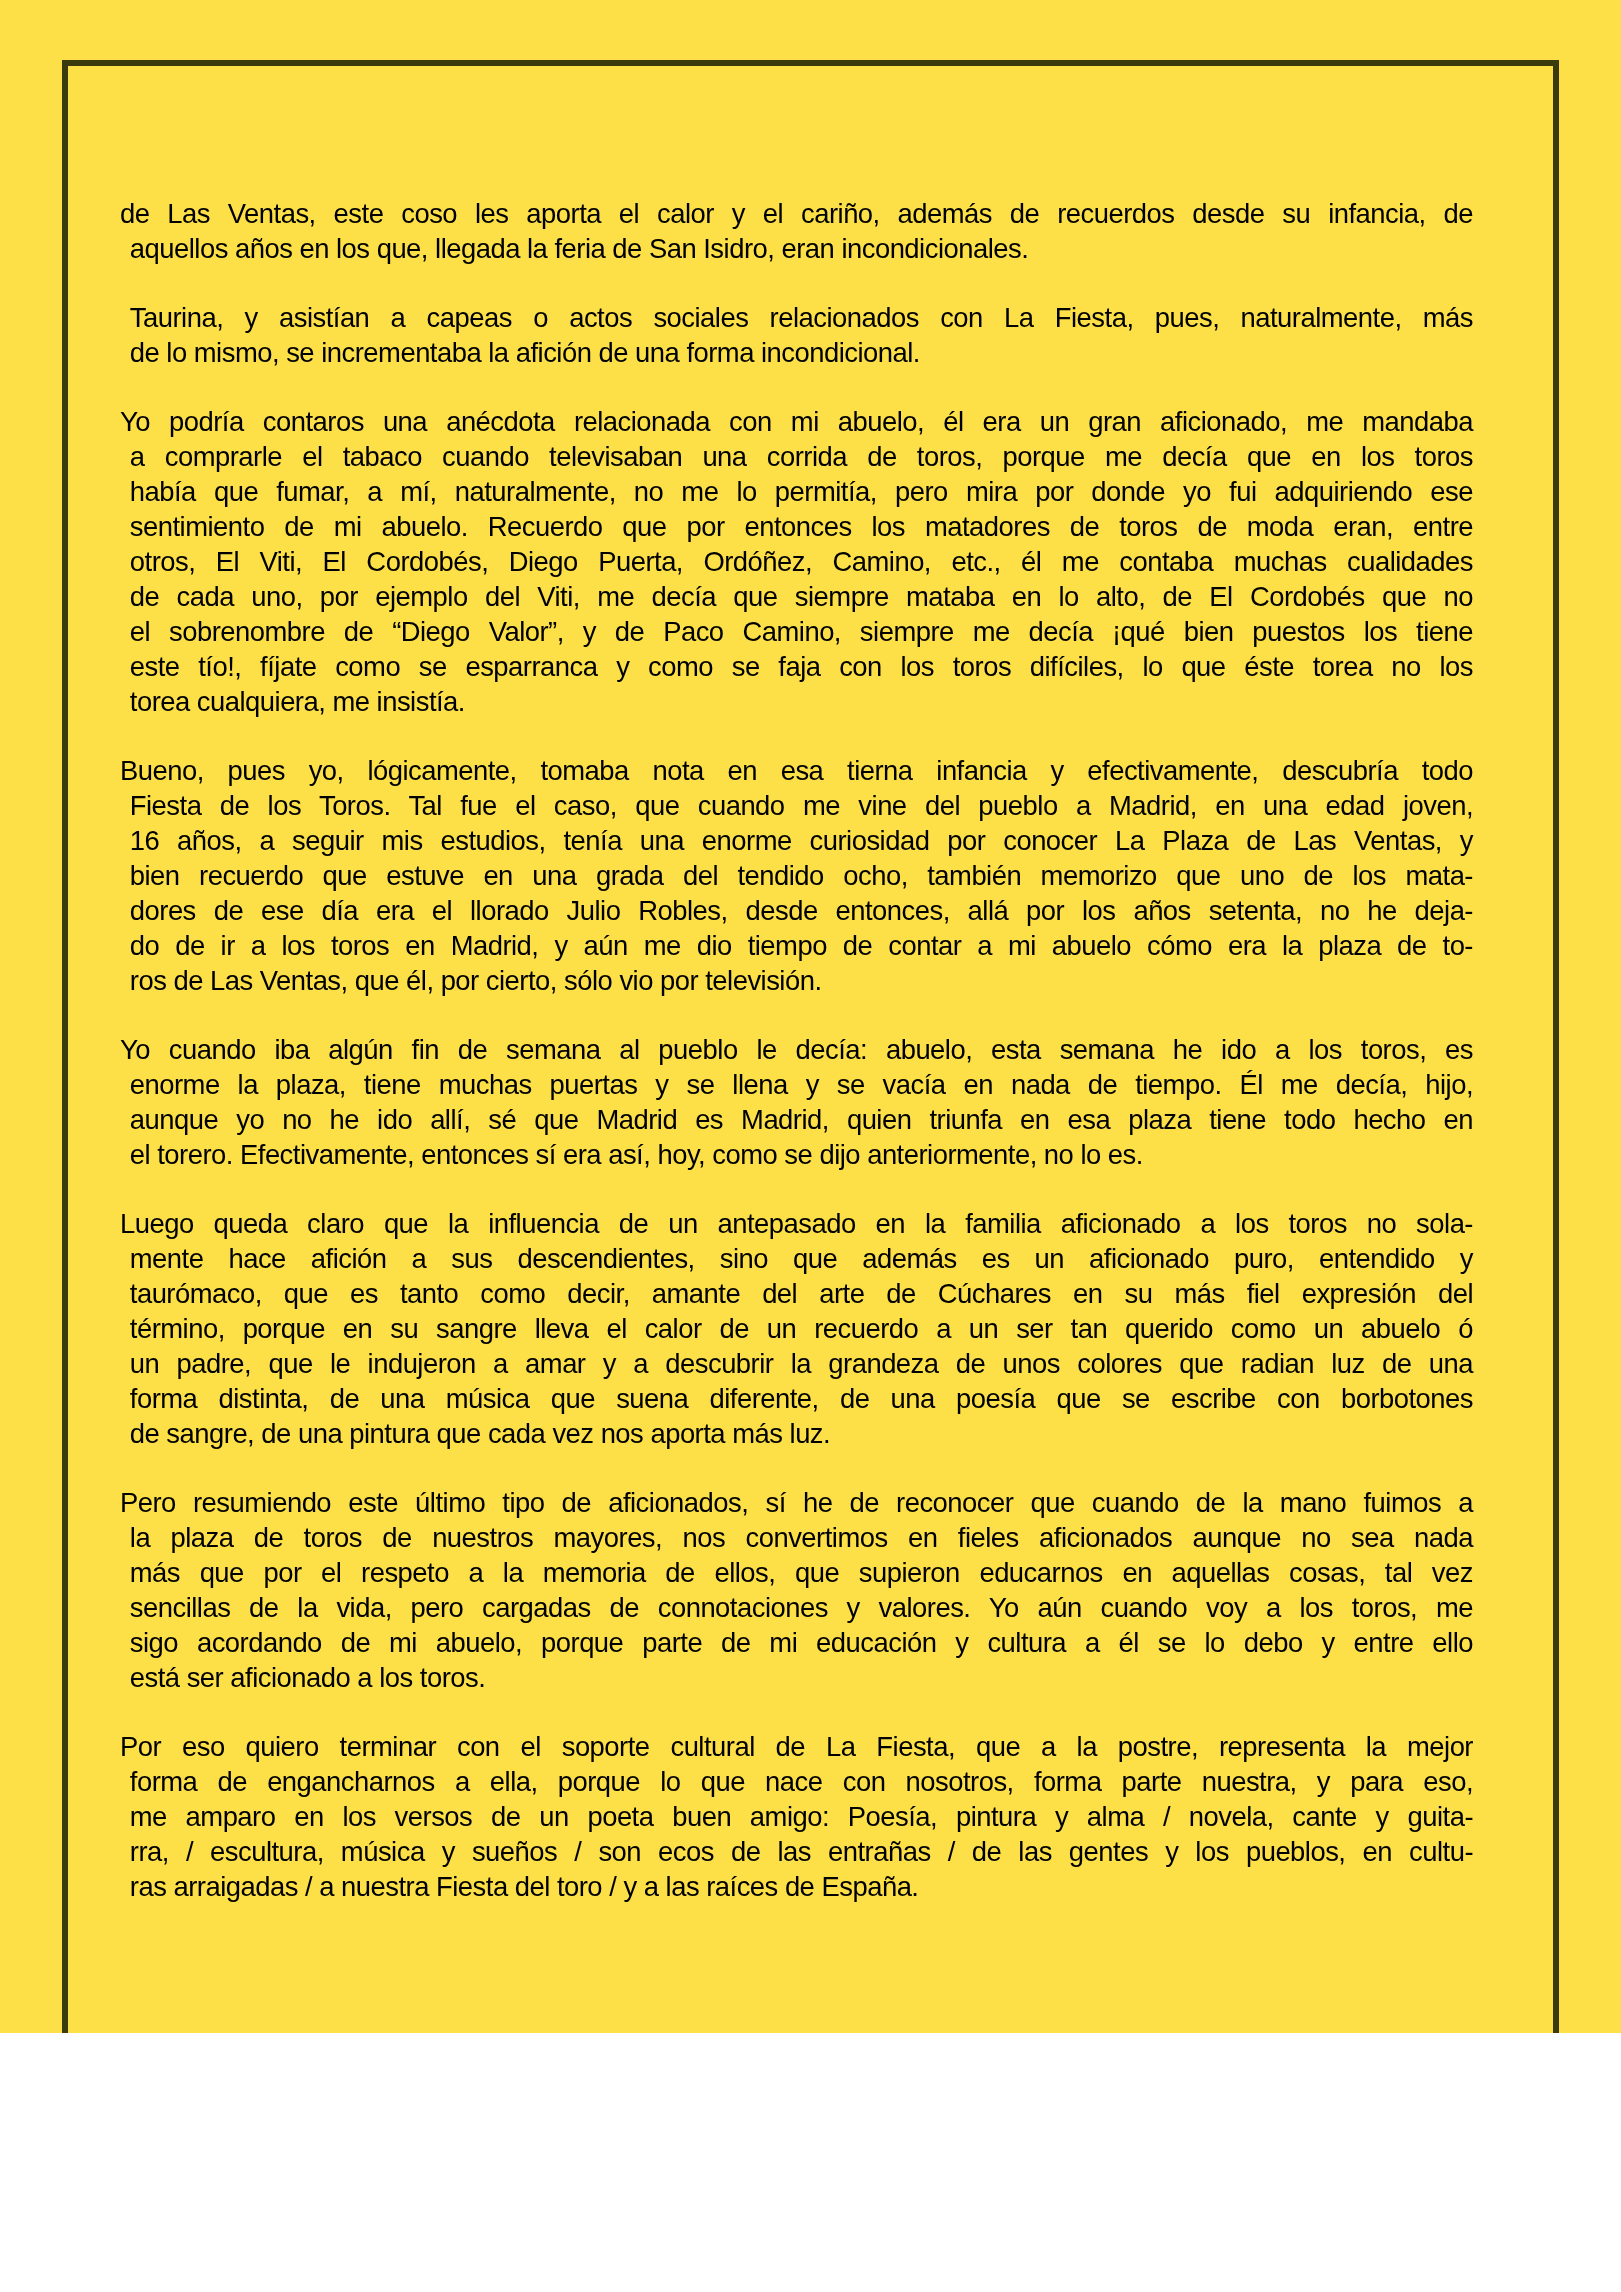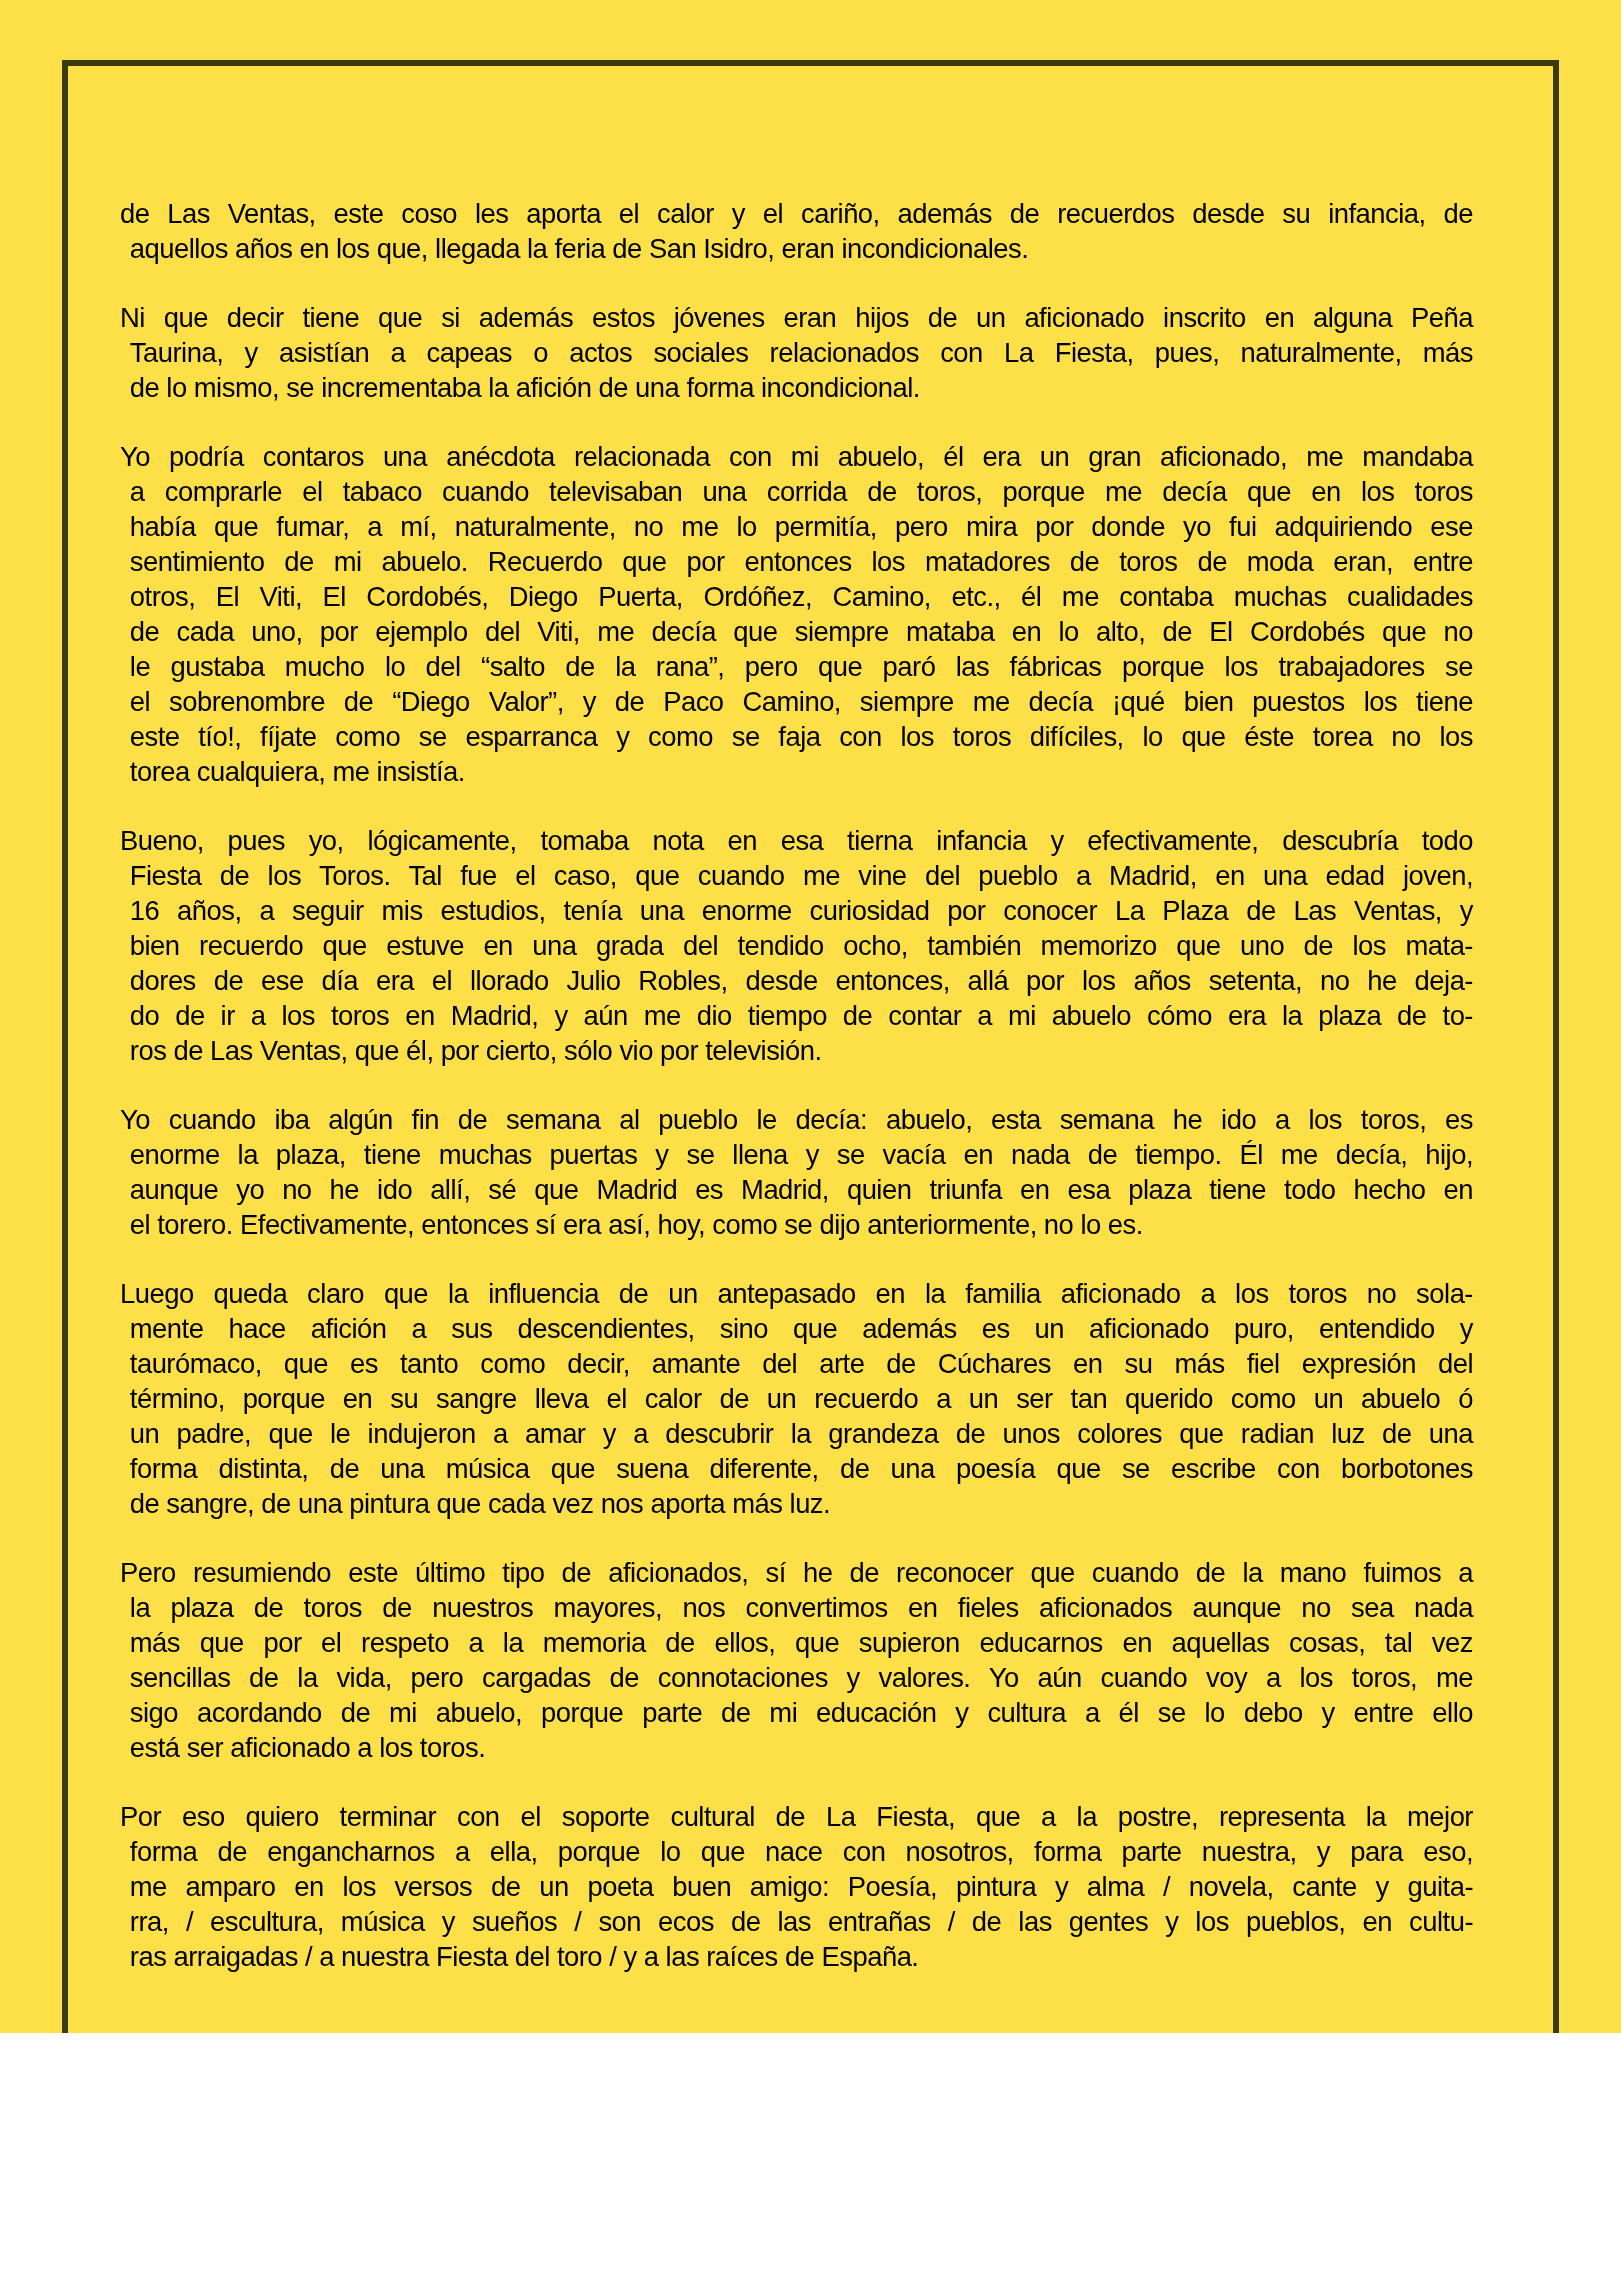--- a/index.html
+++ b/index.html
@@ -65,32 +65,30 @@
 <body>
 
 <div class="page">
   <div class="frame" style="border-color: rgb(58, 58, 13);"></div>
   <div class="text-column" id="text-column">
       <div class="paragraph">
         <div class="line first">de Las Ventas, este coso les aporta el calor y el cariño, además de recuerdos desde su infancia, de</div>
         <div class="line last">aquellos años en los que, llegada la feria de San Isidro, eran incondicionales.</div>
       </div>
       <div class="paragraph">
-        <div class="line first">Ni que decir tiene que si además estos jóvenes eran hijos de un aficionado inscrito en alguna Peña</div>
         <div class="line">Taurina, y asistían a capeas o actos sociales relacionados con La Fiesta, pues, naturalmente, más</div>
         <div class="line last">de lo mismo, se incrementaba la afición de una forma incondicional.</div>
       </div>
       <div class="paragraph">
         <div class="line first">Yo podría contaros una anécdota relacionada con mi abuelo, él era un gran aficionado, me mandaba</div>
         <div class="line">a comprarle el tabaco cuando televisaban una corrida de toros, porque me decía que en los toros</div>
         <div class="line">había que fumar, a mí, naturalmente, no me lo permitía, pero mira por donde yo fui adquiriendo ese</div>
         <div class="line">sentimiento de mi abuelo. Recuerdo que por entonces los matadores de toros de moda eran, entre</div>
         <div class="line">otros, El Viti, El Cordobés, Diego Puerta, Ordóñez, Camino, etc., él me contaba muchas cualidades</div>
         <div class="line">de cada uno, por ejemplo del Viti, me decía que siempre mataba en lo alto, de El Cordobés que no</div>
-        <div class="line">le gustaba mucho lo del “salto de la rana”, pero que paró las fábricas porque los trabajadores se</div>
         <div class="line">el sobrenombre de “Diego Valor”, y de Paco Camino, siempre me decía ¡qué bien puestos los tiene</div>
         <div class="line">este tío!, fíjate como se esparranca y como se faja con los toros difíciles, lo que éste torea no los</div>
         <div class="line last">torea cualquiera, me insistía.</div>
       </div>
       <div class="paragraph">
         <div class="line first">Bueno, pues yo, lógicamente, tomaba nota en esa tierna infancia y efectivamente, descubría todo</div>
         <div class="line">Fiesta de los Toros. Tal fue el caso, que cuando me vine del pueblo a Madrid, en una edad joven,</div>
         <div class="line">16 años, a seguir mis estudios, tenía una enorme curiosidad por conocer La Plaza de Las Ventas, y</div>
         <div class="line">bien recuerdo que estuve en una grada del tendido ocho, también memorizo que uno de los mata-</div>
         <div class="line">dores de ese día era el llorado Julio Robles, desde entonces, allá por los años setenta, no he deja-</div>

